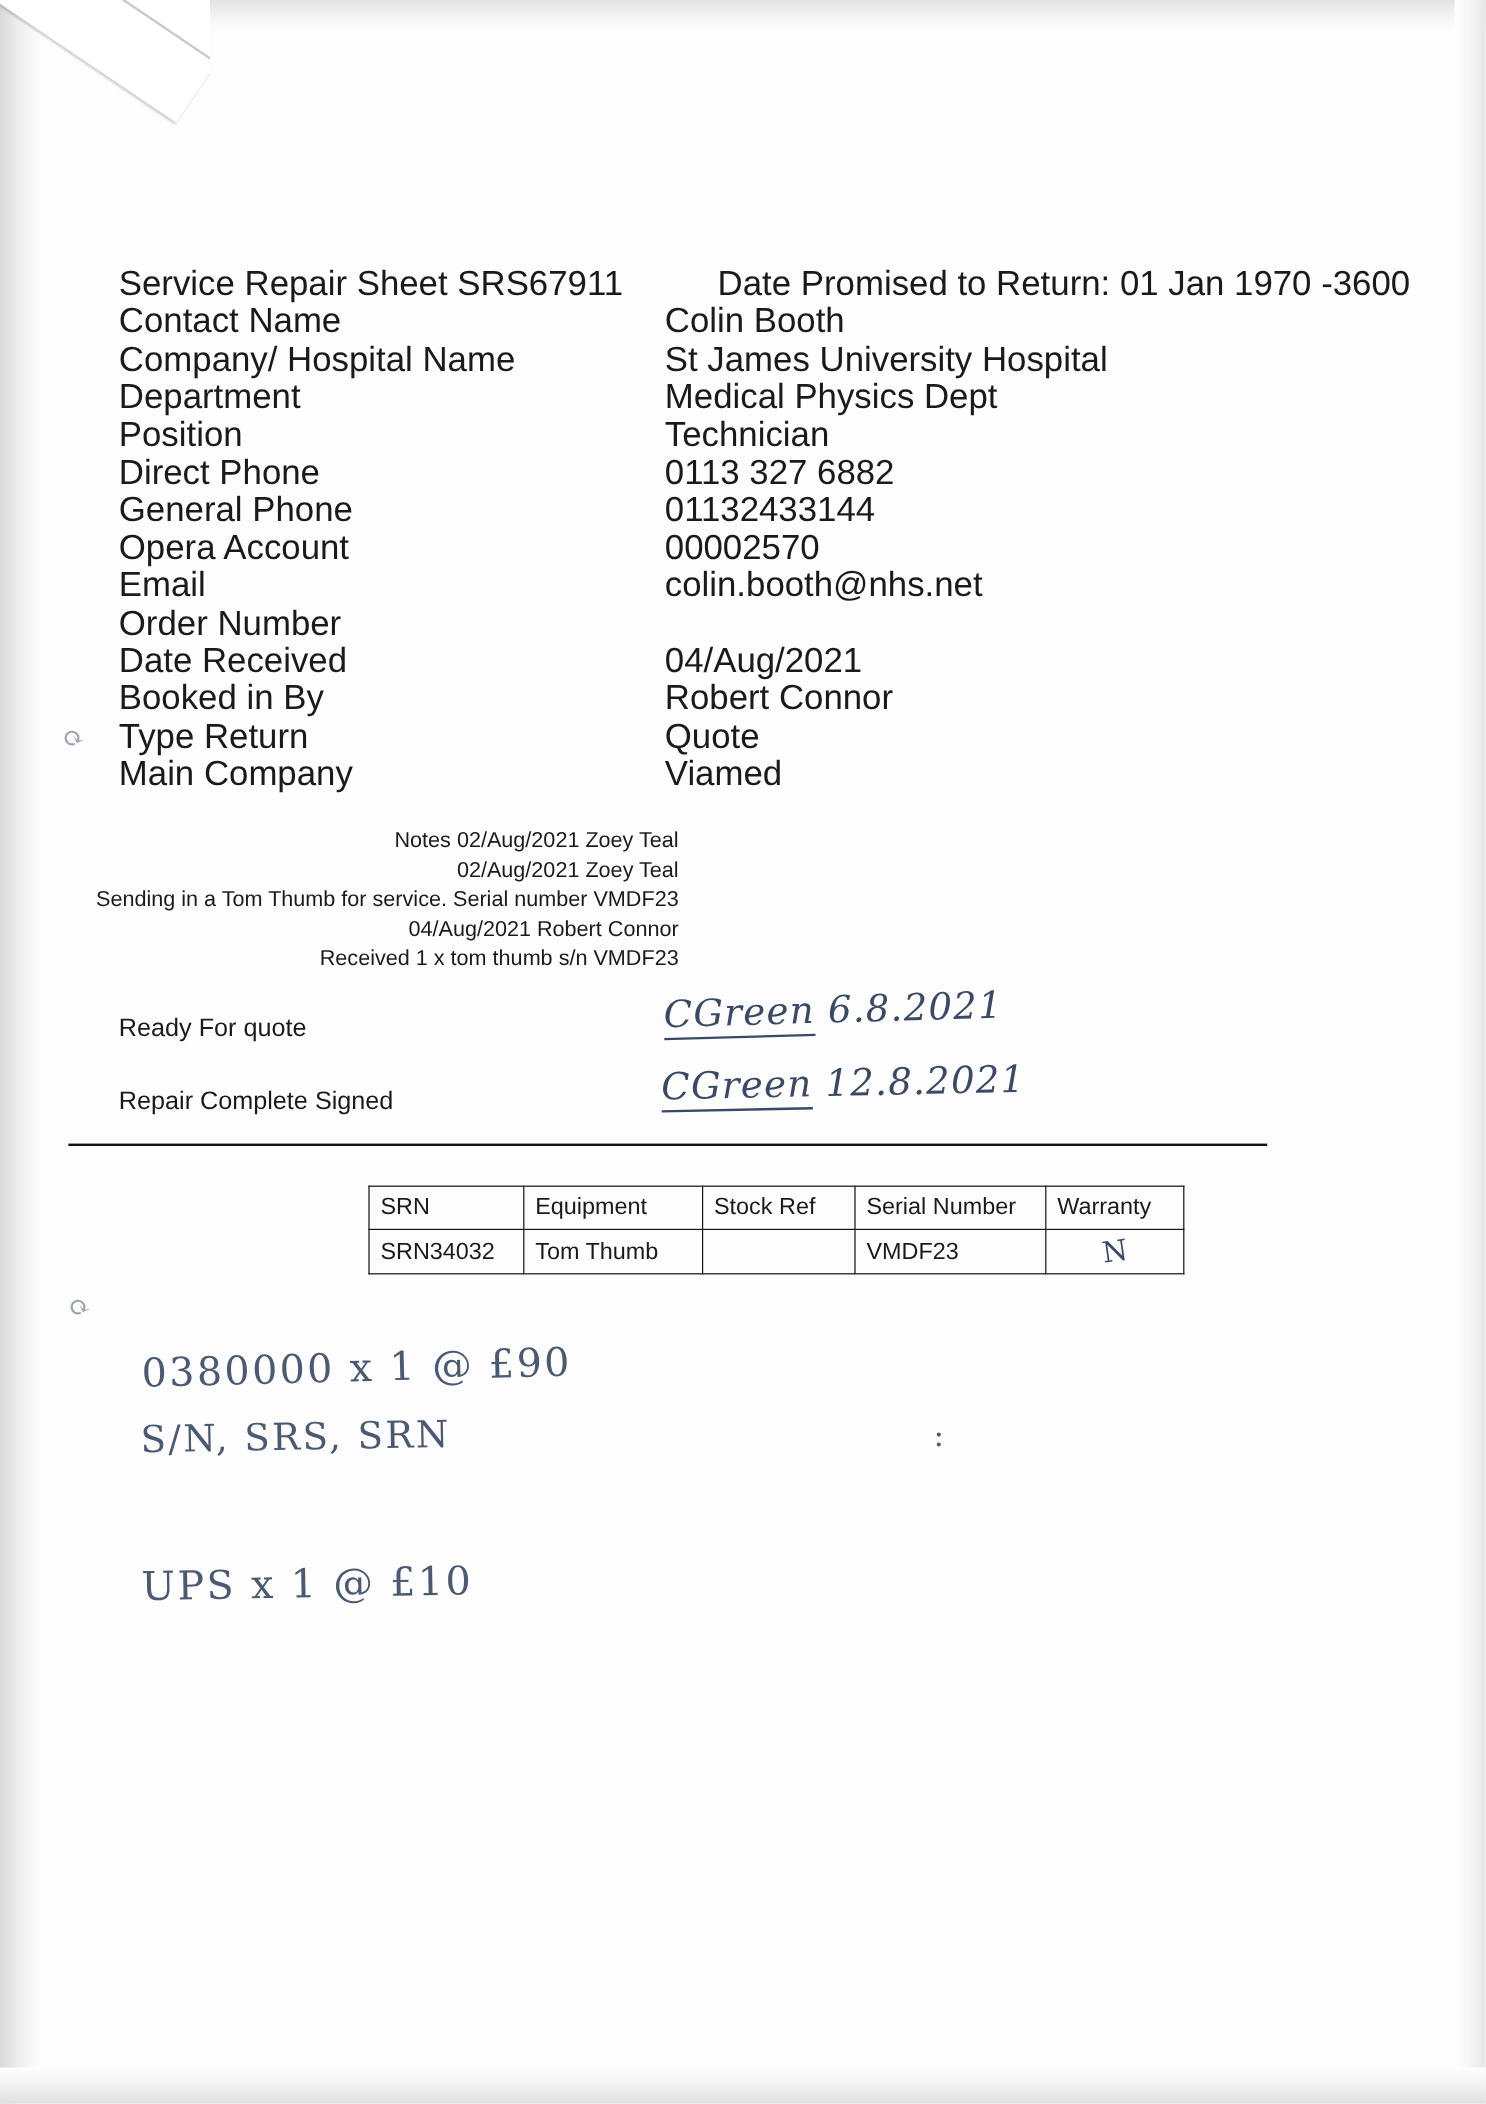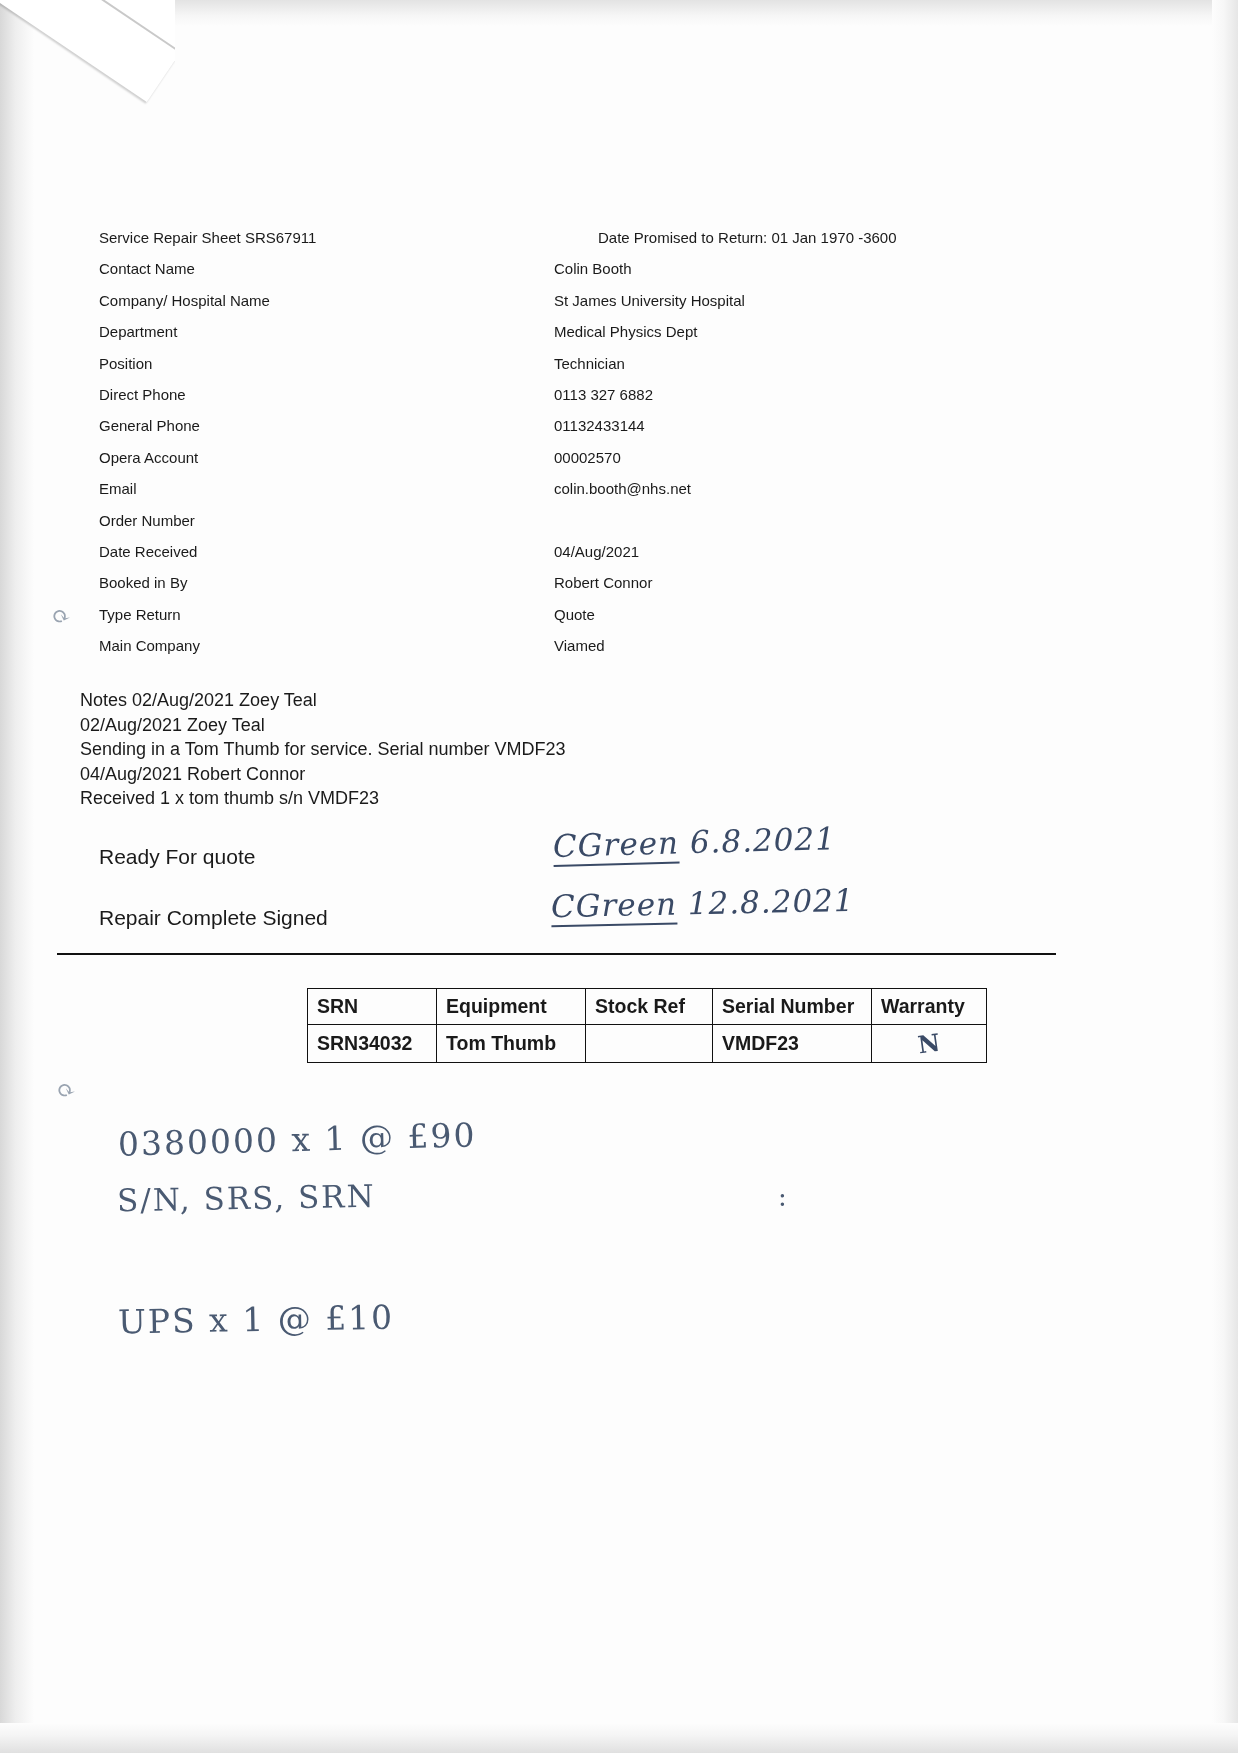--- a/index.html
+++ b/index.html
@@ -70,21 +70,21 @@
     background: #c9c9c9;
     transform: rotate(34deg);
   }
 
   
   .form {
     position: absolute;
     left: 99px;
     top: 222px;
     width: 1010px;
-    font-size: 15px;
+    font-size: 29px;
     line-height: 31.4px;
   }
   .row {
     display: flex;
     white-space: pre;
   }
   .row .label {
     width: 455px;
     flex: 0 0 455px;
   }
@@ -95,20 +95,21 @@
     padding-left: 44px;
   }
 
   .notes {
     position: absolute;
     left: 80px;
     top: 688px;
     font-size: 18px;
     line-height: 24.5px;
     white-space: pre-line;
+    text-align: right;
   }
 
   .signrow {
     position: absolute;
     font-size: 21px;
   }
   .signrow.ready { left: 99px; top: 845px; }
   .signrow.complete { left: 99px; top: 906px; }
 
   
@@ -152,21 +153,21 @@
   .eq-table {
     position: absolute;
     left: 307px;
     top: 988px;
     border-collapse: collapse;
     font-size: 19.5px;
   }
   .eq-table th, .eq-table td {
     border: 1.6px solid #111;
     padding: 4px 9px;
-    font-weight: bold;
+    font-weight: normal;
     text-align: left;
     height: 27px;
     white-space: nowrap;
   }
   .eq-table th.c-srn, .eq-table td.c-srn { width: 110px; }
   .eq-table th.c-equip, .eq-table td.c-equip { width: 130px; }
   .eq-table th.c-stock, .eq-table td.c-stock { width: 108px; }
   .eq-table th.c-serial, .eq-table td.c-serial { width: 140px; }
   .eq-table th.c-warr, .eq-table td.c-warr { width: 96px; }
   .warr-mark {

